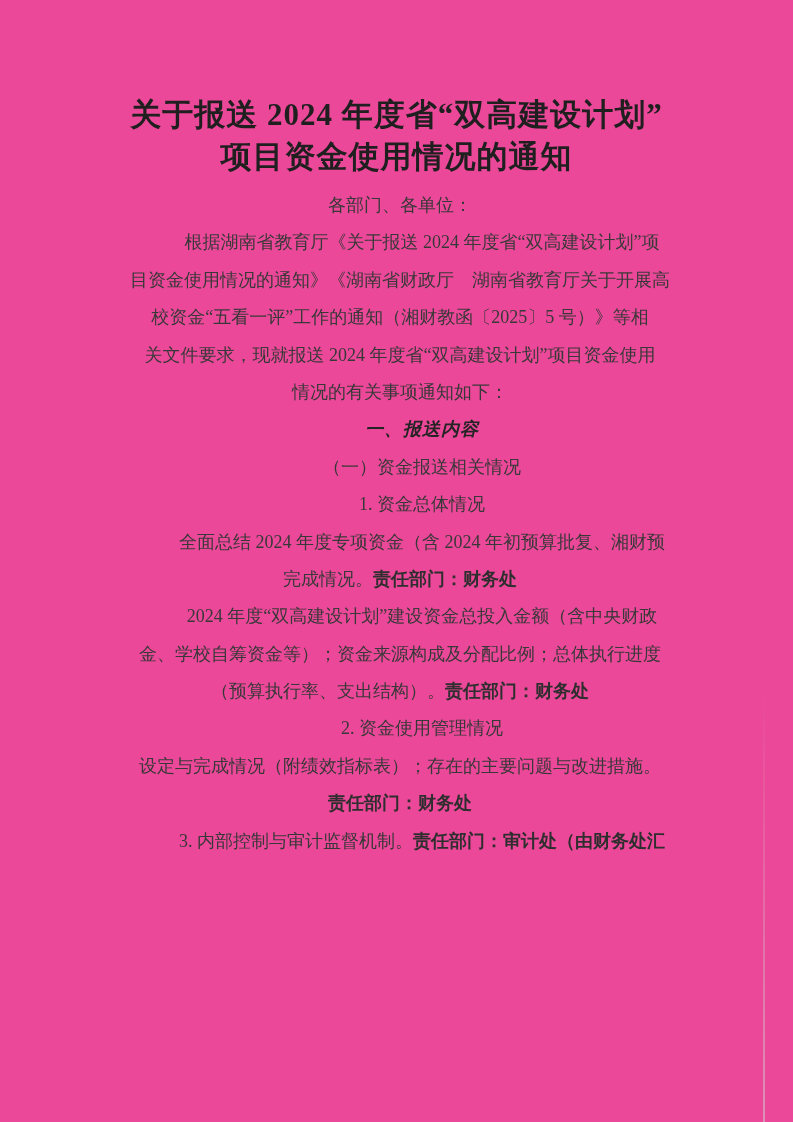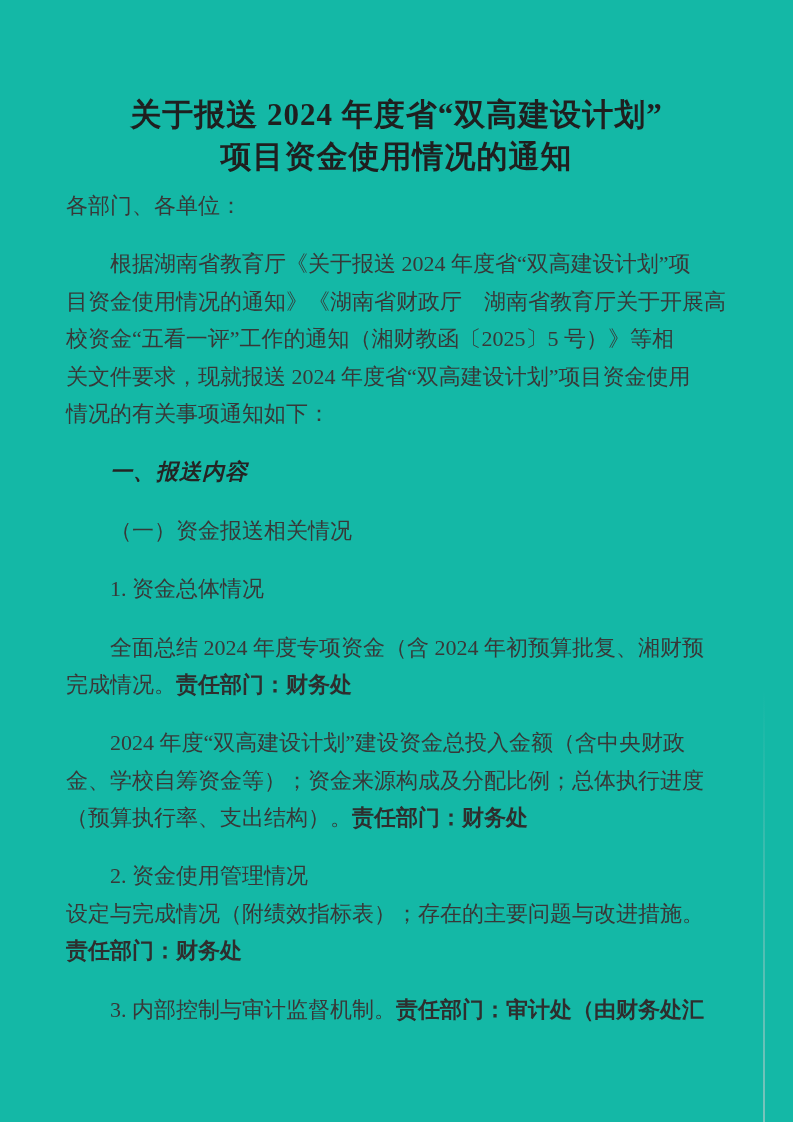--- a/index.html
+++ b/index.html
@@ -4,21 +4,21 @@
 <style>
   html, body {
     margin: 0;
     padding: 0;
     background: #ffffff;
   }
   .page {
     position: relative;
     width: 793px;
     height: 1122px;
-    background: #14b8a6;
+    background: #ec4899;
     overflow: hidden;
     font-family: "Liberation Serif", serif;
   }
   .doc-title {
     position: absolute;
     top: 94px;
     left: 40px;
     right: 40px;
     text-align: center;
     font-size: 31px;
@@ -26,31 +26,31 @@
     font-weight: bold;
     color: #1f1f1f;
     letter-spacing: 1px;
     font-family: "Liberation Serif", serif;
   }
   .doc-body {
     position: absolute;
     top: 187px;
     left: 66px;
     width: 668px;
-    font-size: 22px;
+    font-size: 18px;
     line-height: 37.4px;
     color: #383838;
+    text-align: center;
   }
   .line {
     height: 37.4px;
     white-space: nowrap;
   }
   .line.indent {
     padding-left: 44px;
-    margin-top: 21px;
   }
   .seg-normal {
     font-family: "Liberation Serif", serif;
   }
   .seg-heading {
     font-family: "Liberation Sans", sans-serif;
     font-weight: 700;
     color: #242424;
     letter-spacing: 1px;
     font-style: italic;

